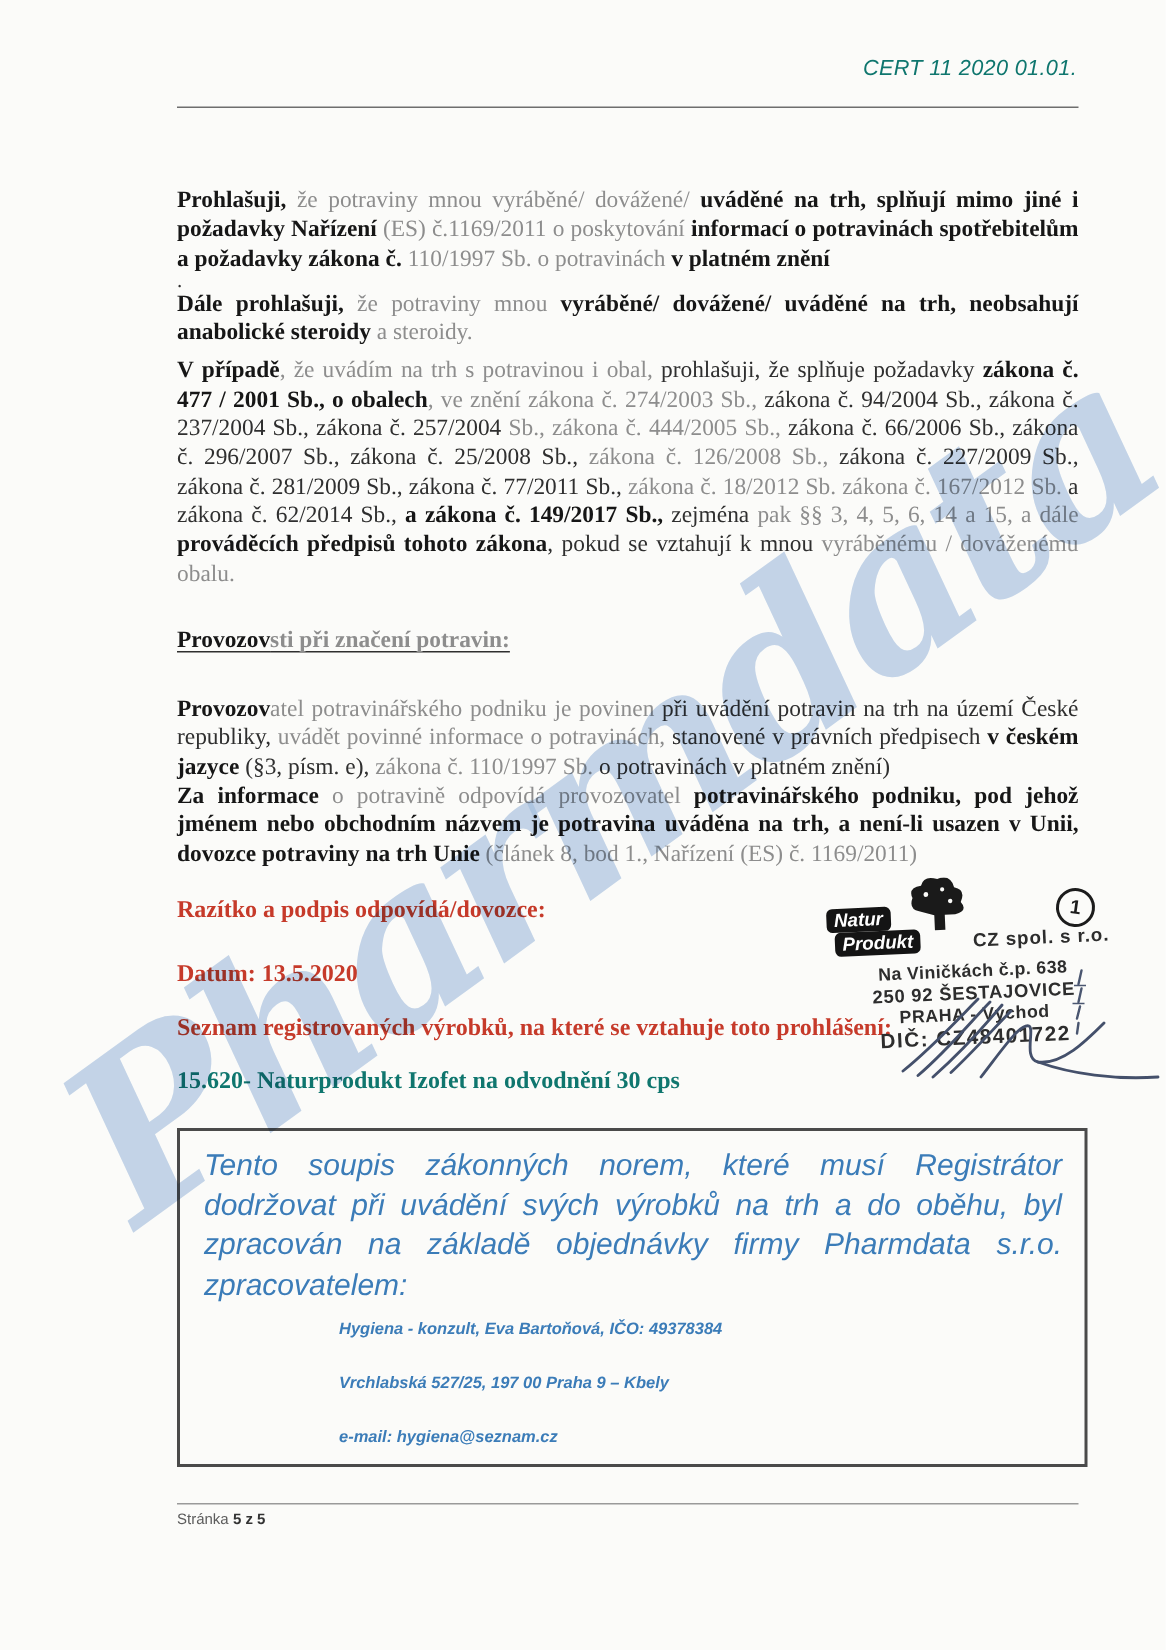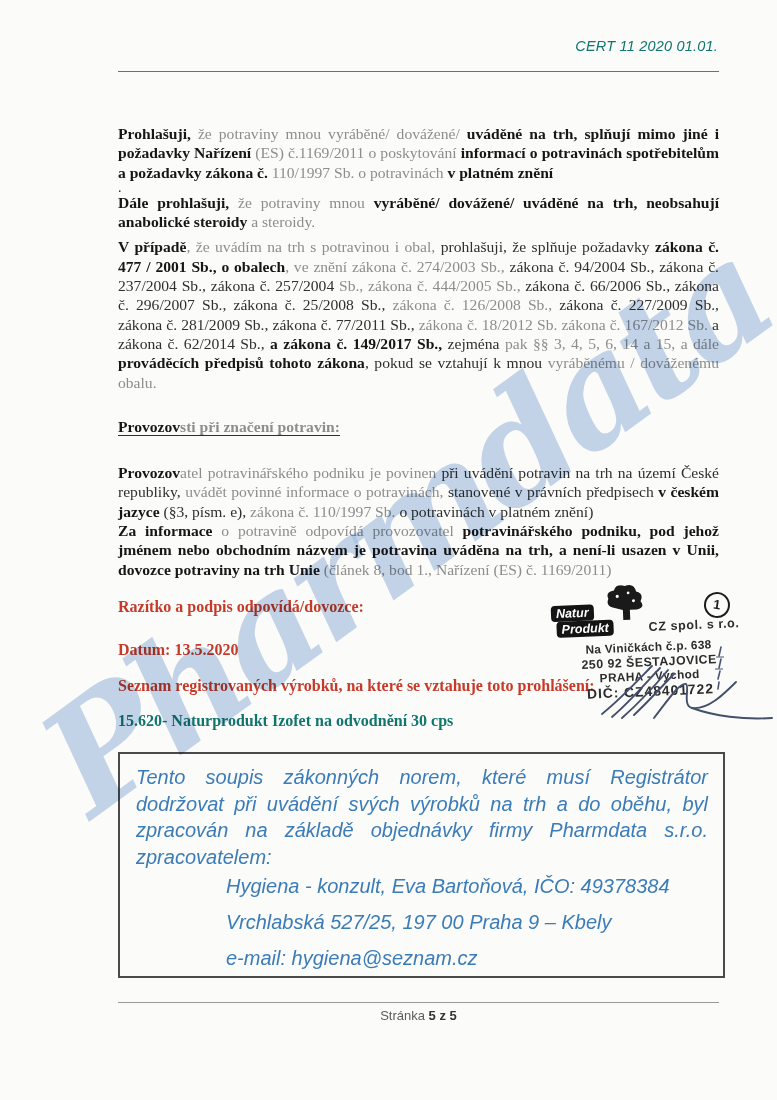--- a/index.html
+++ b/index.html
@@ -44,29 +44,29 @@
   .addr3{font-size:11.8px;letter-spacing:.4px;}
   .vat{font-size:13.8px;letter-spacing:1px;margin-top:1px;}
   .badge{position:absolute;left:704px;top:592px;width:22px;height:22px;border:2px solid #1c1c1c;
          border-radius:50%;text-align:center;line-height:22px;font-family:"Liberation Sans",sans-serif;
          font-weight:bold;font-size:13px;color:#1c1c1c;transform:rotate(8deg);}
 
   
   .info-box{position:absolute;left:118px;top:752px;width:572px;height:198px;border:2px solid #4a4a4a;
             padding:10px 15px 14px 16px;font-family:"Liberation Sans",sans-serif;font-style:italic;}
   .info-intro{margin:0;font-size:20px;line-height:26.5px;text-align:justify;text-align-last:left;}
-  .contact{margin:0 0 0 90px;font-size:20px;font-weight:normal;}
+  .contact{margin:0 0 0 90px;font-size:11px;font-weight:bold;}
   .c1{margin-top:6px;}
   .c2,.c3,.c4{margin-top:16px;line-height:20px;}
   .c1{line-height:20px;}
 
   
   .footer-rule{position:absolute;top:1002px;left:118px;width:601px;border-top:1.3px solid #9a9a9a;}
-  .footer-text{position:absolute;top:1008px;left:118px;width:601px;text-align:center;
-               font-family:"Liberation Sans",sans-serif;font-size:13px;color:#5c5c5c;}
+  .footer-text{position:absolute;top:1008px;left:118px;width:601px;
+               font-family:"Liberation Sans",sans-serif;font-size:10px;color:#5c5c5c;}
   .footer-text .b{color:#333;}
 
   
   .watermark{position:absolute;left:405px;top:528px;transform:translate(-50%,-50%) rotate(-36deg);
              font-family:"DejaVu Serif",serif;font-style:italic;font-weight:bold;font-size:148px;
              letter-spacing:-7px;white-space:nowrap;color:rgba(163,190,226,.62);
              mix-blend-mode:multiply;pointer-events:none;z-index:40;}
 
   svg{display:block;}
 </style>

